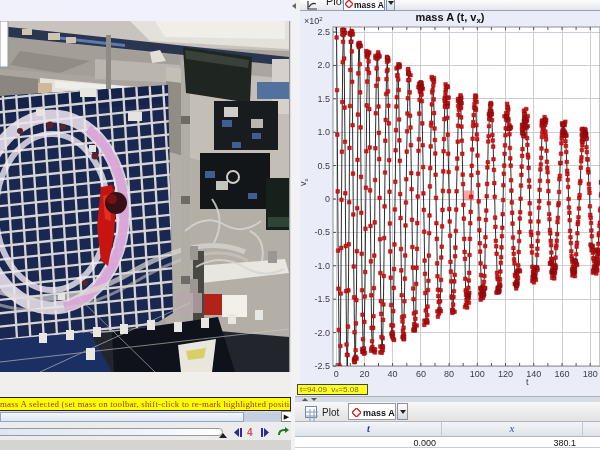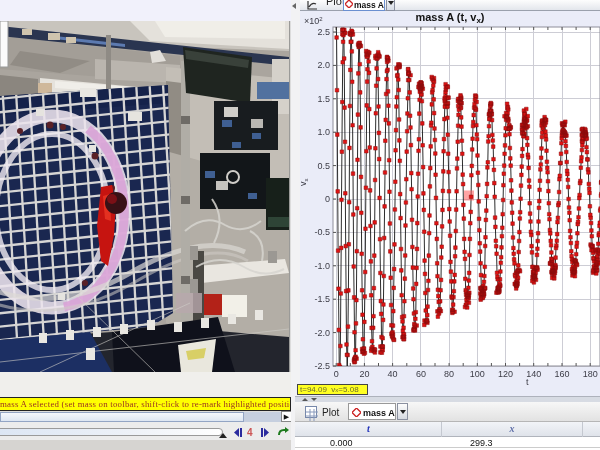--- a/index.html
+++ b/index.html
@@ -48,21 +48,21 @@
 #tbldrop span { font-size:9px; font-weight:bold; color:#111; position:absolute; left:14px; top:4px; white-space:nowrap; }
 #tblarrow { left:397px; top:403px; width:11px; height:17px; background:linear-gradient(#fdfdfd,#d5d9e0);
   border:1px solid #8a90a0; position:absolute; }
 .tri-down { width:0; height:0; border-left:3.5px solid transparent; border-right:3.5px solid transparent;
   border-top:4px solid #222; position:absolute; }
 #thead { left:295px; top:422px; width:305px; height:15px; background:linear-gradient(#f2f4f8,#dfe3ea);
   border-bottom:1px solid #b0b4bc; }
 .hcell { position:absolute; top:423px; height:14px; font-size:10px; text-align:center;
   font-family:"Liberation Serif",serif; font-style:italic; font-weight:bold; color:#2233bb; }
 #trow1 { left:295px; top:437px; width:305px; height:10px; background:#fff; }
-.tcell { position:absolute; font-size:9px; color:#111; top:438px; }
+.tcell { position:absolute; font-size:9px; color:#111; text-align:right; top:438px; }
 #trow2 { left:295px; top:447px; width:305px; height:3px; background:#fff; border-top:1px solid #ccc; }
 .vline { position:absolute; width:1px; background:#c4c8d0; }
 </style></head>
 <body>
 <div id="app">
 <div class="abs" id="leftpanel"></div>
 <div class="abs" id="vidtop"></div>
 <svg class="vidsvg" width="289" height="351" viewBox="0 0 289 351">
 <defs>
 <clipPath id="netclip">
@@ -430,14 +430,14 @@
 <div id="tblarrow">
       <div class="tri-down" style="left:2px;top:6px;"></div>
     </div>
 <div class="abs" id="thead"></div>
 <div class="hcell" style="left:296px;width:145px;">t</div>
 <div class="hcell" style="left:442px;width:140px;color:#5f6fa8;">x</div>
 <div class="vline" style="left:441px;top:422px;height:28px;"></div>
 <div class="vline" style="left:582px;top:422px;height:28px;"></div>
 <div class="abs" id="trow1"></div>
 <div class="tcell" style="left:330px;width:106px;">0.000</div>
-<div class="tcell" style="left:470px;width:106px;">299.3</div>
+<div class="tcell" style="left:470px;width:106px;">380.1</div>
 <div class="abs" id="trow2"></div>
 </div>
 </body></html>

